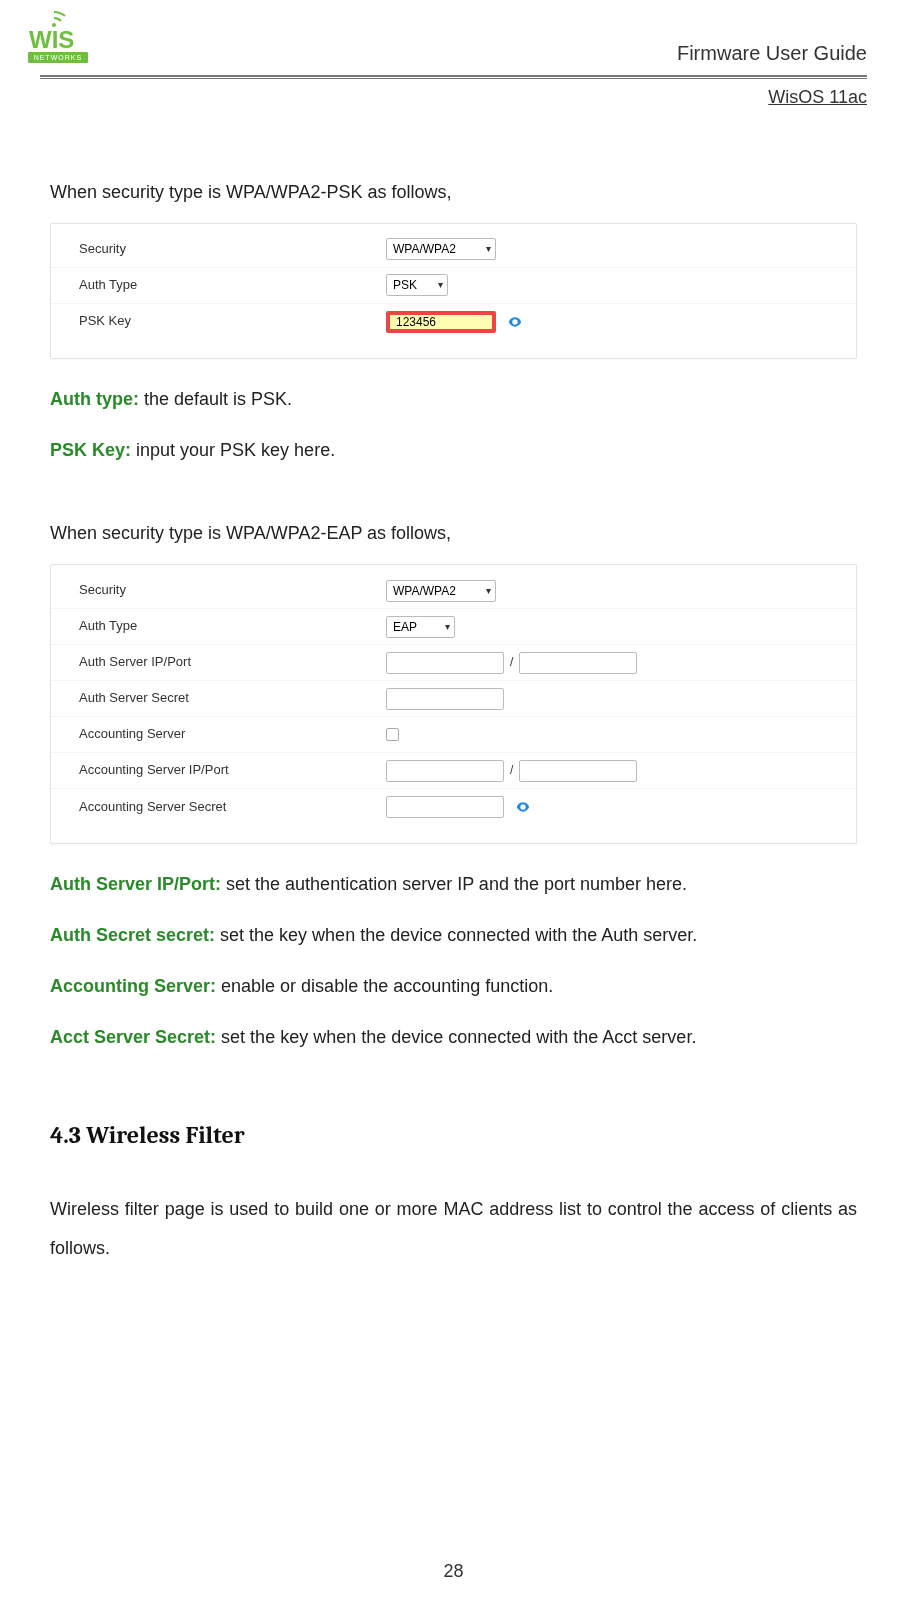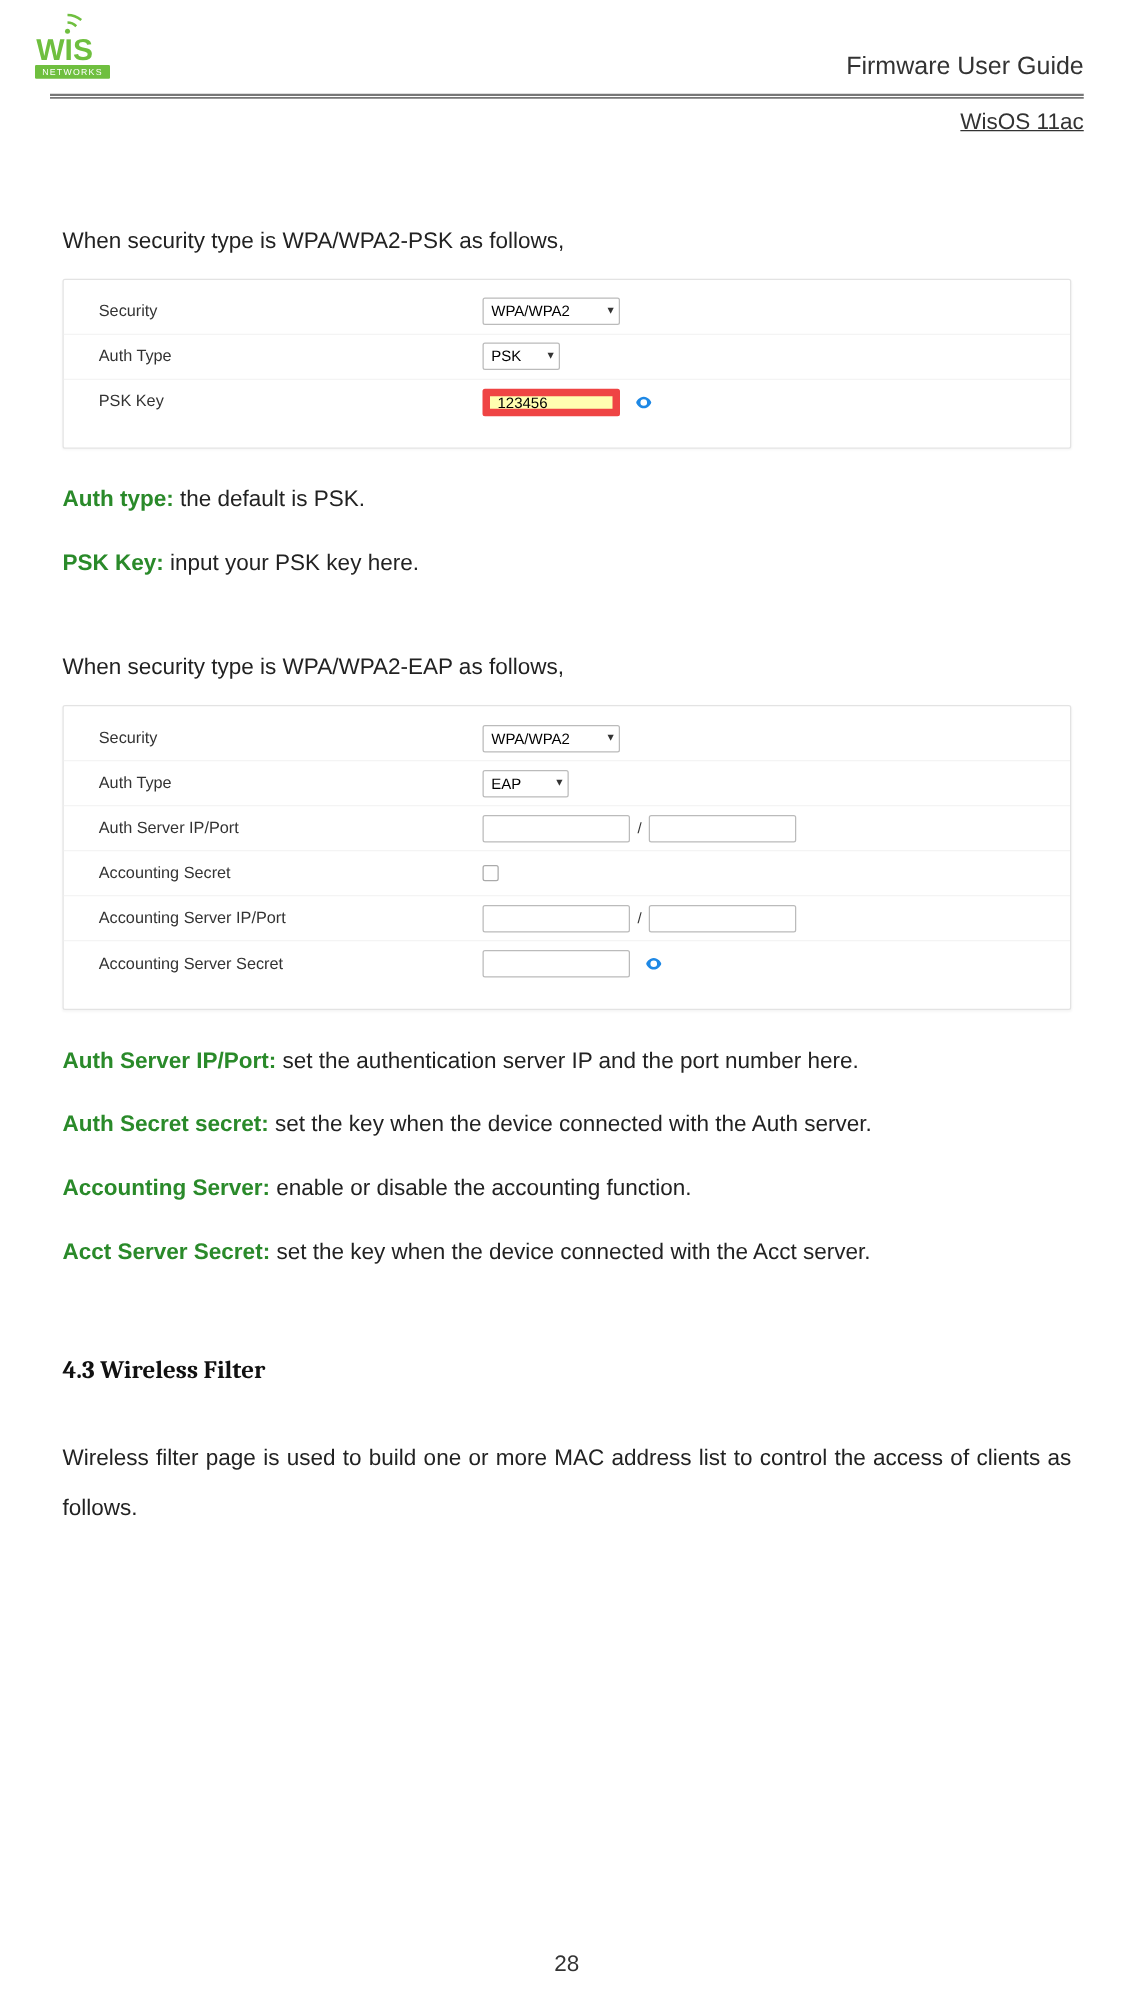--- a/index.html
+++ b/index.html
@@ -12,36 +12,36 @@
   .logo svg { width: 100%; height: 100%; }
   .hdr-right { text-align: right; font-size: 20px; color: #333; }
   .divider { margin: 4px 40px 0 40px; height: 4px; background: linear-gradient(#777 0 2px, #fff 2px 3px, #777 3px 4px); border: none; }
   .subhdr { text-align: right; padding: 8px 40px 0 0; font-size: 18px; color: #333; text-decoration: underline; }
 
   
   .content { padding: 70px 50px 0 50px; font-size: 18px; line-height: 1.6; color: #222; }
   .para { margin: 0 0 16px 0; font-family: "Segoe UI", "Century Gothic", Arial, sans-serif; }
   .green { color: #2a8a2a; font-weight: 700; font-family: Arial, sans-serif; }
   .desc-line { margin: 6px 0 22px 0; font-family: "Segoe UI", "Century Gothic", Arial, sans-serif; }
-  .h2 { font-family: Cambria, Georgia, serif; font-size: 20px; font-weight: 700; margin: 65px 0 35px 0; color: #111; }
+  .h2 { font-family: Cambria, Georgia, serif; font-size: 24px; font-weight: 700; margin: 65px 0 35px 0; color: #111; }
   .justify { text-align: justify; line-height: 2.2; margin-bottom: 20px; }
 
   
   .panel { border: 1px solid #e3e3e3; border-radius: 2px; box-shadow: 0 1px 2px rgba(0,0,0,0.04); margin: 10px 0 26px 0; padding: 8px 0 18px 0; background: #fff; font-family: Arial, sans-serif; }
   .row { display: flex; align-items: center; min-height: 36px; padding: 4px 0; border-bottom: 1px solid #f4f4f4; }
   .row:last-child { border-bottom: none; }
   .row-label { flex: 0 0 335px; padding-left: 28px; font-size: 13px; color: #333; }
   .row-ctrl { flex: 1; display: flex; align-items: center; gap: 6px; }
 
   .sel { appearance: none; -webkit-appearance: none; height: 22px; border: 1px solid #bbb; border-radius: 2px; background: #fff; font-size: 12px; padding: 1px 18px 1px 6px; position: relative; }
   .sel-wrap { position: relative; display: inline-flex; align-items: center; }
   .sel-wrap::after { content: "▾"; position: absolute; right: 5px; top: 3px; font-size: 10px; color: #333; pointer-events: none; }
 
   .inp { height: 22px; border: 1px solid #bbb; border-radius: 2px; background: #fff; font-size: 12px; padding: 1px 6px; width: 115px; }
-  .inp-psk { background: #fffeb0; border: 6px solid #ef4444; width: 110px; }
+  .inp-psk { background: #fffeb0; border: 4px solid #ef4444; width: 110px; }
   .inp-wide { width: 118px; }
 
   .eye { width: 18px; height: 18px; display: inline-flex; align-items: center; justify-content: center; margin-left: 4px; cursor: pointer; }
   .eye svg { width: 16px; height: 16px; }
 
   .chk { width: 13px; height: 13px; border: 1px solid #aaa; background: #fff; border-radius: 2px; display: inline-block; }
 
   .slash { font-size: 12px; color: #333; }
 
   .pagenum { position: absolute; bottom: 20px; left: 0; right: 0; text-align: center; font-size: 18px; color: #333; }
@@ -137,21 +137,27 @@
     </div>
     <div class="row">
       <div class="row-label">Auth Server IP/Port</div>
       <div class="row-ctrl">
         <input class="inp inp-wide" value="" style="">
         <span class="slash">/</span>
         <input class="inp inp-wide" value="" style="">
       </div>
     </div>
     <div class="row">
-      <div class="row-label">Accounting Secret</div>
+      <div class="row-label">Auth Server Secret</div>
+      <div class="row-ctrl">
+        <input class="inp inp-wide" value="" style="">
+      </div>
+    </div>
+    <div class="row">
+      <div class="row-label">Accounting Server</div>
       <div class="row-ctrl">
         <span class="chk"></span>
       </div>
     </div>
     <div class="row">
       <div class="row-label">Accounting Server IP/Port</div>
       <div class="row-ctrl">
         <input class="inp inp-wide" value="" style="">
         <span class="slash">/</span>
         <input class="inp inp-wide" value="" style="">

